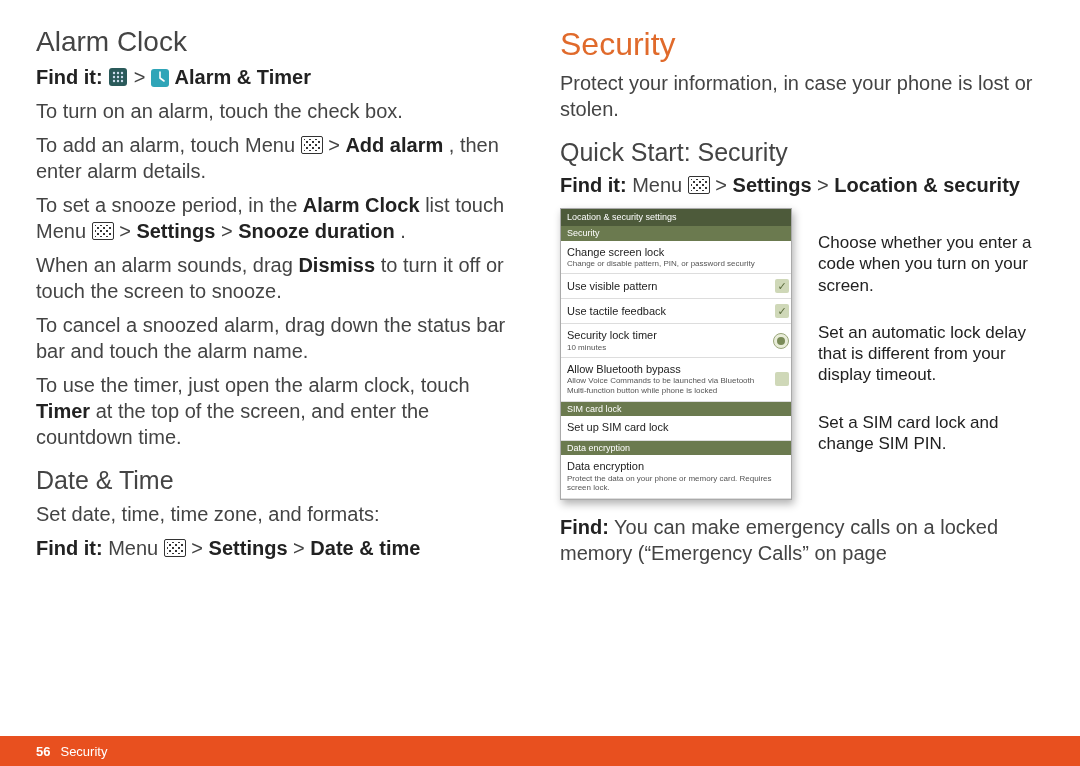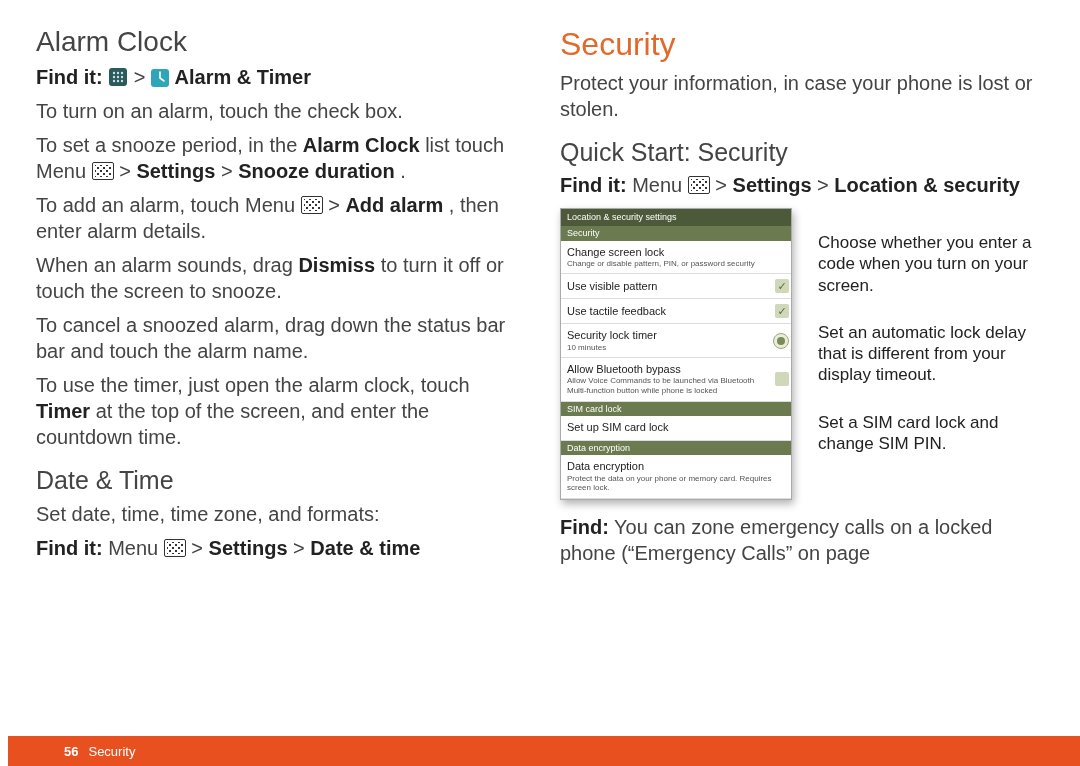--- a/index.html
+++ b/index.html
@@ -64,27 +64,27 @@
   .icon-menu::before {
     content: "";
     position: absolute;
     inset: 2px;
     background:
       radial-gradient(#333 1px, transparent 1px) 0 0/6px 6px,
       radial-gradient(#333 1px, transparent 1px) 3px 3px/6px 6px;
   }
   .footer {
     position: absolute;
-    left: 8px; right: 0; bottom: 0;
+    left: 0; right: 0; bottom: 0;
     height: 30px;
     background: #e8501f;
     color: #fff;
     display: flex;
     align-items: center;
-    padding-left: 56px;
+    padding-left: 36px;
     font-size: 13px;
     gap: 10px;
     box-sizing: border-box;
   }
   .footer .pgnum { font-weight: 700; }
 
   
   .mock-row { display: flex; gap: 26px; align-items: flex-start; margin-top: 10px;}
   .phone {
     width: 230px;
@@ -190,37 +190,37 @@
             <rect width="18" height="18" rx="3" fill="#2fa5b8"></rect>
             <path d="M9 3 L9 9 L13 12" stroke="#fff" stroke-width="1.6" fill="none" stroke-linecap="round"></path>
           </svg>
       </span>
       <span class="bold"> Alarm &amp; Timer</span>
     </div>
 
     <div class="p">To turn on an alarm, touch the check box.</div>
 
     <div class="p">
+      <span>To add an alarm, touch Menu </span>
+      <span class="icon-menu"></span>
+      <span> &gt; </span>
+      <span class="bold">Add alarm</span>
+      <span>, then enter alarm details.</span>
+    </div>
+
+    <div class="p">
       <span>To set a snooze period, in the </span>
       <span class="bold">Alarm Clock</span>
       <span> list touch Menu </span>
       <span class="icon-menu"></span>
       <span> &gt; </span>
       <span class="bold">Settings</span>
       <span> &gt; </span>
       <span class="bold">Snooze duration</span>
       <span>.</span>
-    </div>
-
-    <div class="p">
-      <span>To add an alarm, touch Menu </span>
-      <span class="icon-menu"></span>
-      <span> &gt; </span>
-      <span class="bold">Add alarm</span>
-      <span>, then enter alarm details.</span>
     </div>
 
     <div class="p">
       <span>When an alarm sounds, drag </span>
       <span class="bold">Dismiss</span>
       <span> to turn it off or touch the screen to snooze.</span>
     </div>
 
     <div class="p">To cancel a snoozed alarm, drag down the status bar bar and touch the alarm name.</div>
 
@@ -309,21 +309,21 @@
         </div>
       <div class="callouts" id="callouts">
           <div>Choose whether you enter a code when you turn on your screen.</div>
           <div>Set an automatic lock delay that is different from your display timeout.</div>
           <div>Set a SIM card lock and change SIM PIN.</div>
         </div>
     </div>
 
     <div class="p note-row">
       <span class="bold">Find:</span>
-      <span> You can zone emergency calls on a locked phone (“Emergency Calls” on page</span>
+      <span> You can make emergency calls on a locked memory (“Emergency Calls” on page</span>
     </div>
   </div>
 </div>
 
 <div class="footer">
   <span class="pgnum">56</span>
   <span>Security</span>
 </div>
 
 </body></html>

